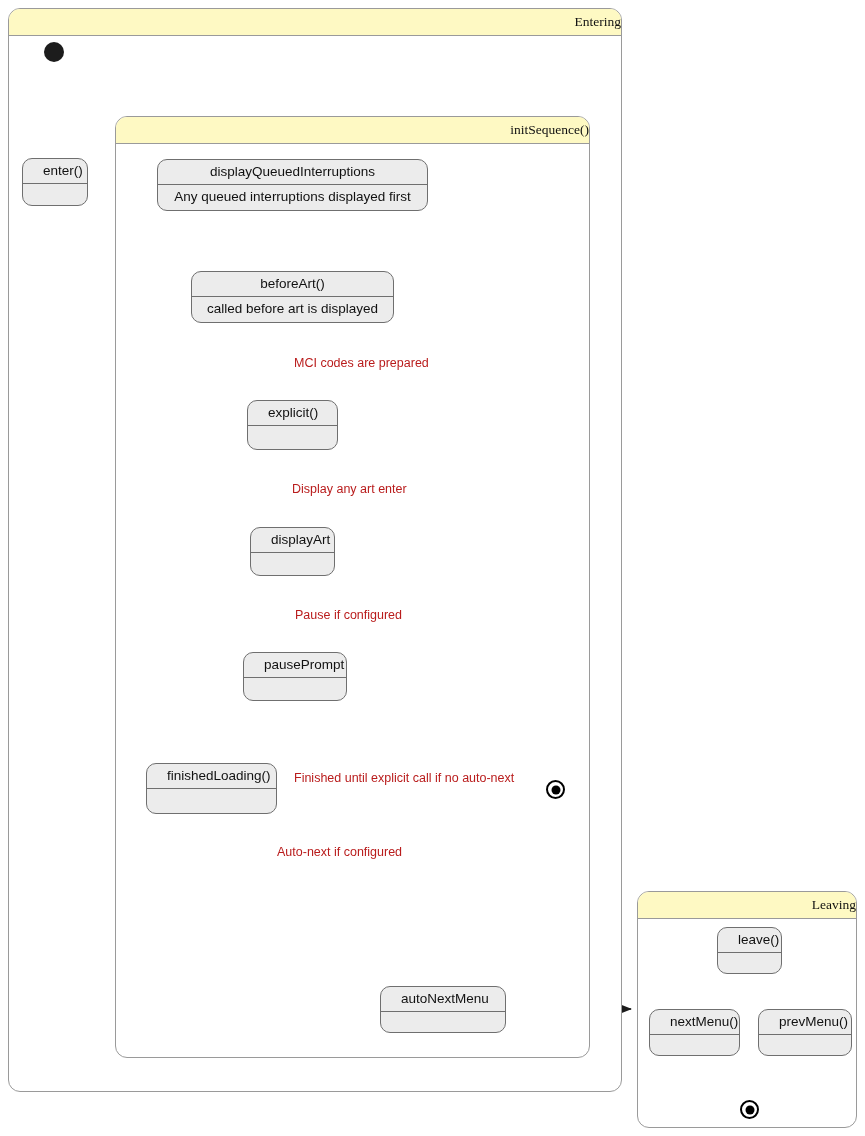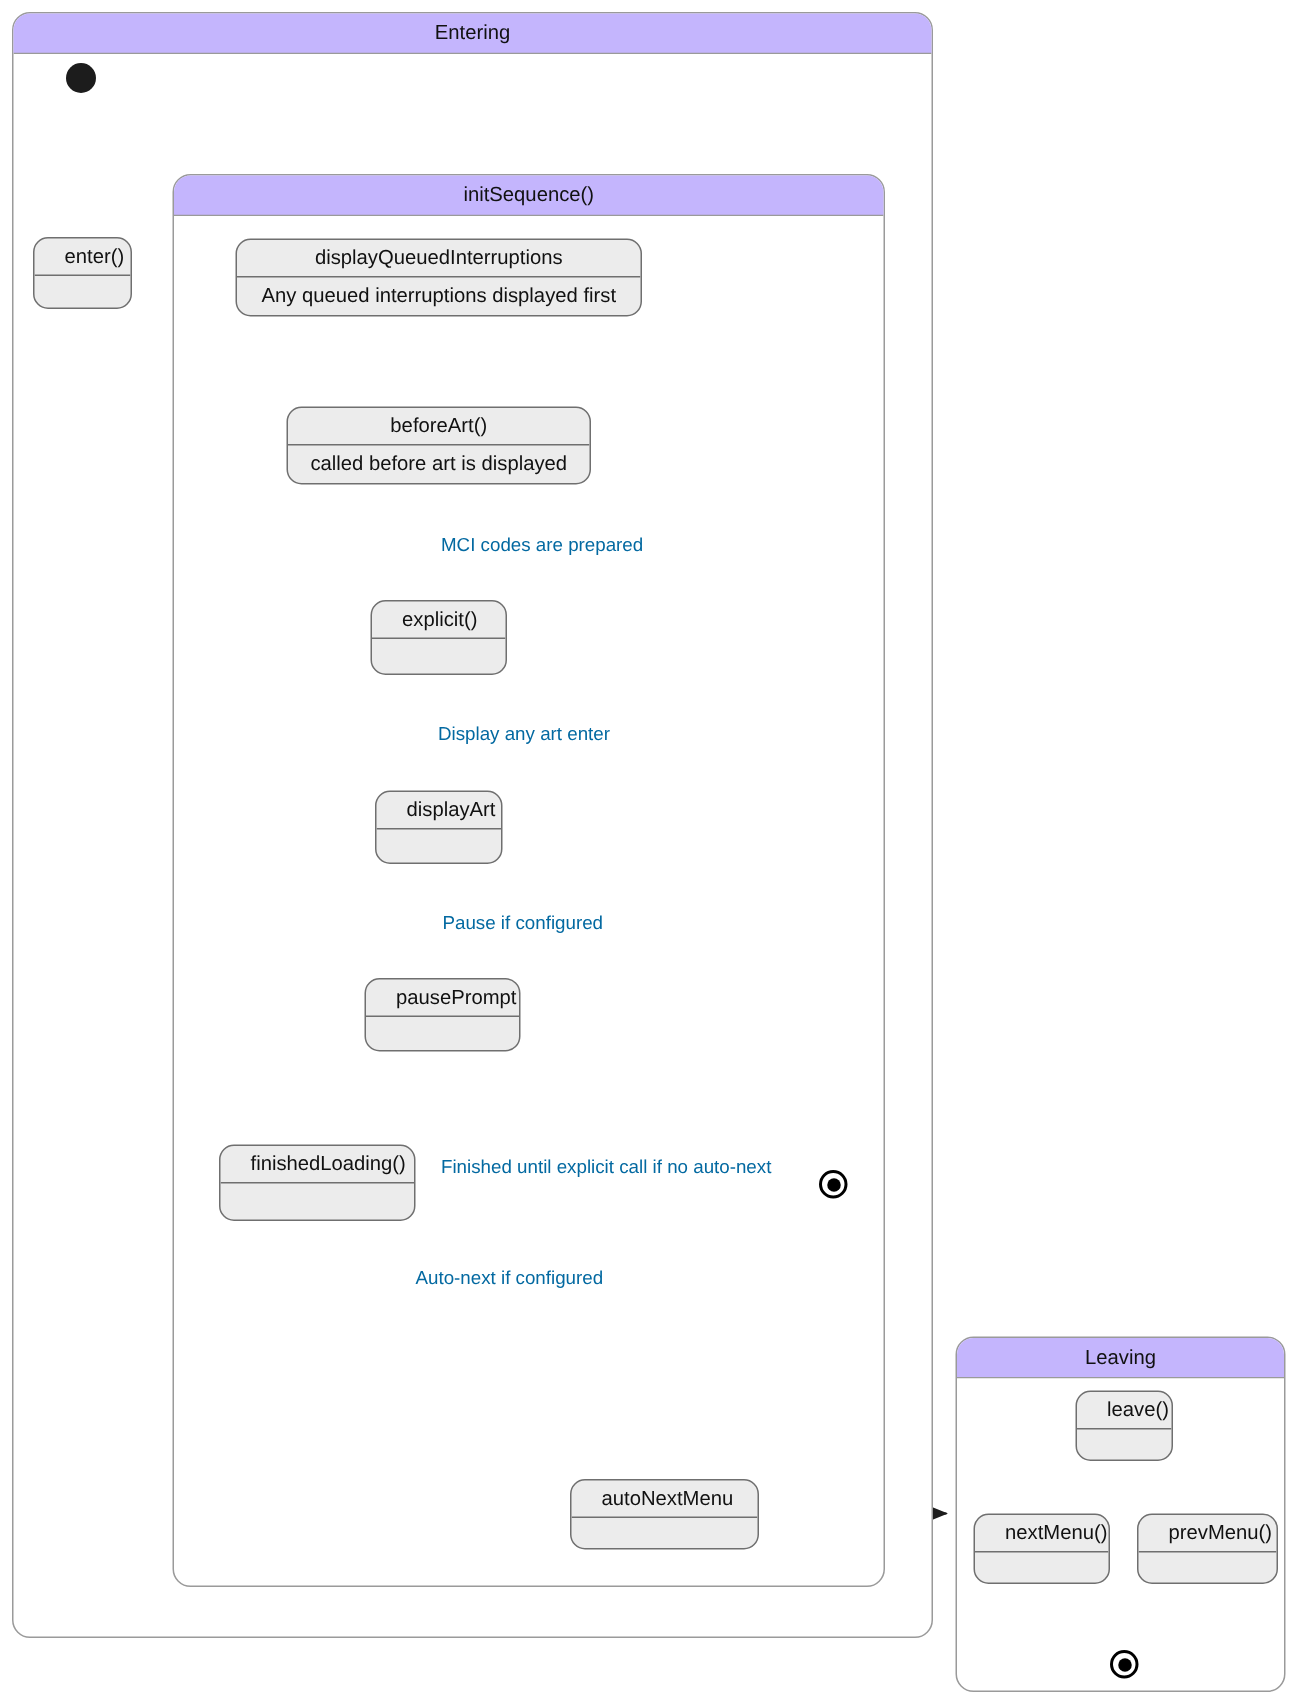--- a/index.html
+++ b/index.html
@@ -29,26 +29,27 @@
     position: absolute;
     box-sizing: border-box;
     border: 1px solid #9a9a9a;
     border-radius: 12px;
     background: #ffffff;
   }
   .composite > .comp-header {
     box-sizing: border-box;
     height: 27px;
     line-height: 26px;
-    text-align: center;
+    text-align: right;
     font-size: 13.5px;
     color: #111111;
-    background: #c4b5fd;
+    background: #fef9c3;
     border-bottom: 1px solid #9a9a9a;
     border-radius: 11px 11px 0 0;
+    font-family: Liberation Serif, serif;
   }
   .composite > .comp-body {
     position: relative;
     width: 100%;
   }
   
   .state {
     position: absolute;
     box-sizing: border-box;
     border: 1px solid #6f6f6f;
@@ -97,21 +98,21 @@
     left: 50%;
     top: 50%;
     transform: translate(-50%, -50%);
     border-radius: 50%;
     background: #000000;
   }
   
   .edge-label {
     position: absolute;
     font-size: 12.5px;
-    color: #0369a1;
+    color: #b91c1c;
     white-space: nowrap;
     background: transparent;
   }
 </style>
 </head>
 <body>
 
 <div id="canvas">
 
   <svg id="svg-layer" viewBox="0 0 865 1136" xmlns="http://www.w3.org/2000/svg">

